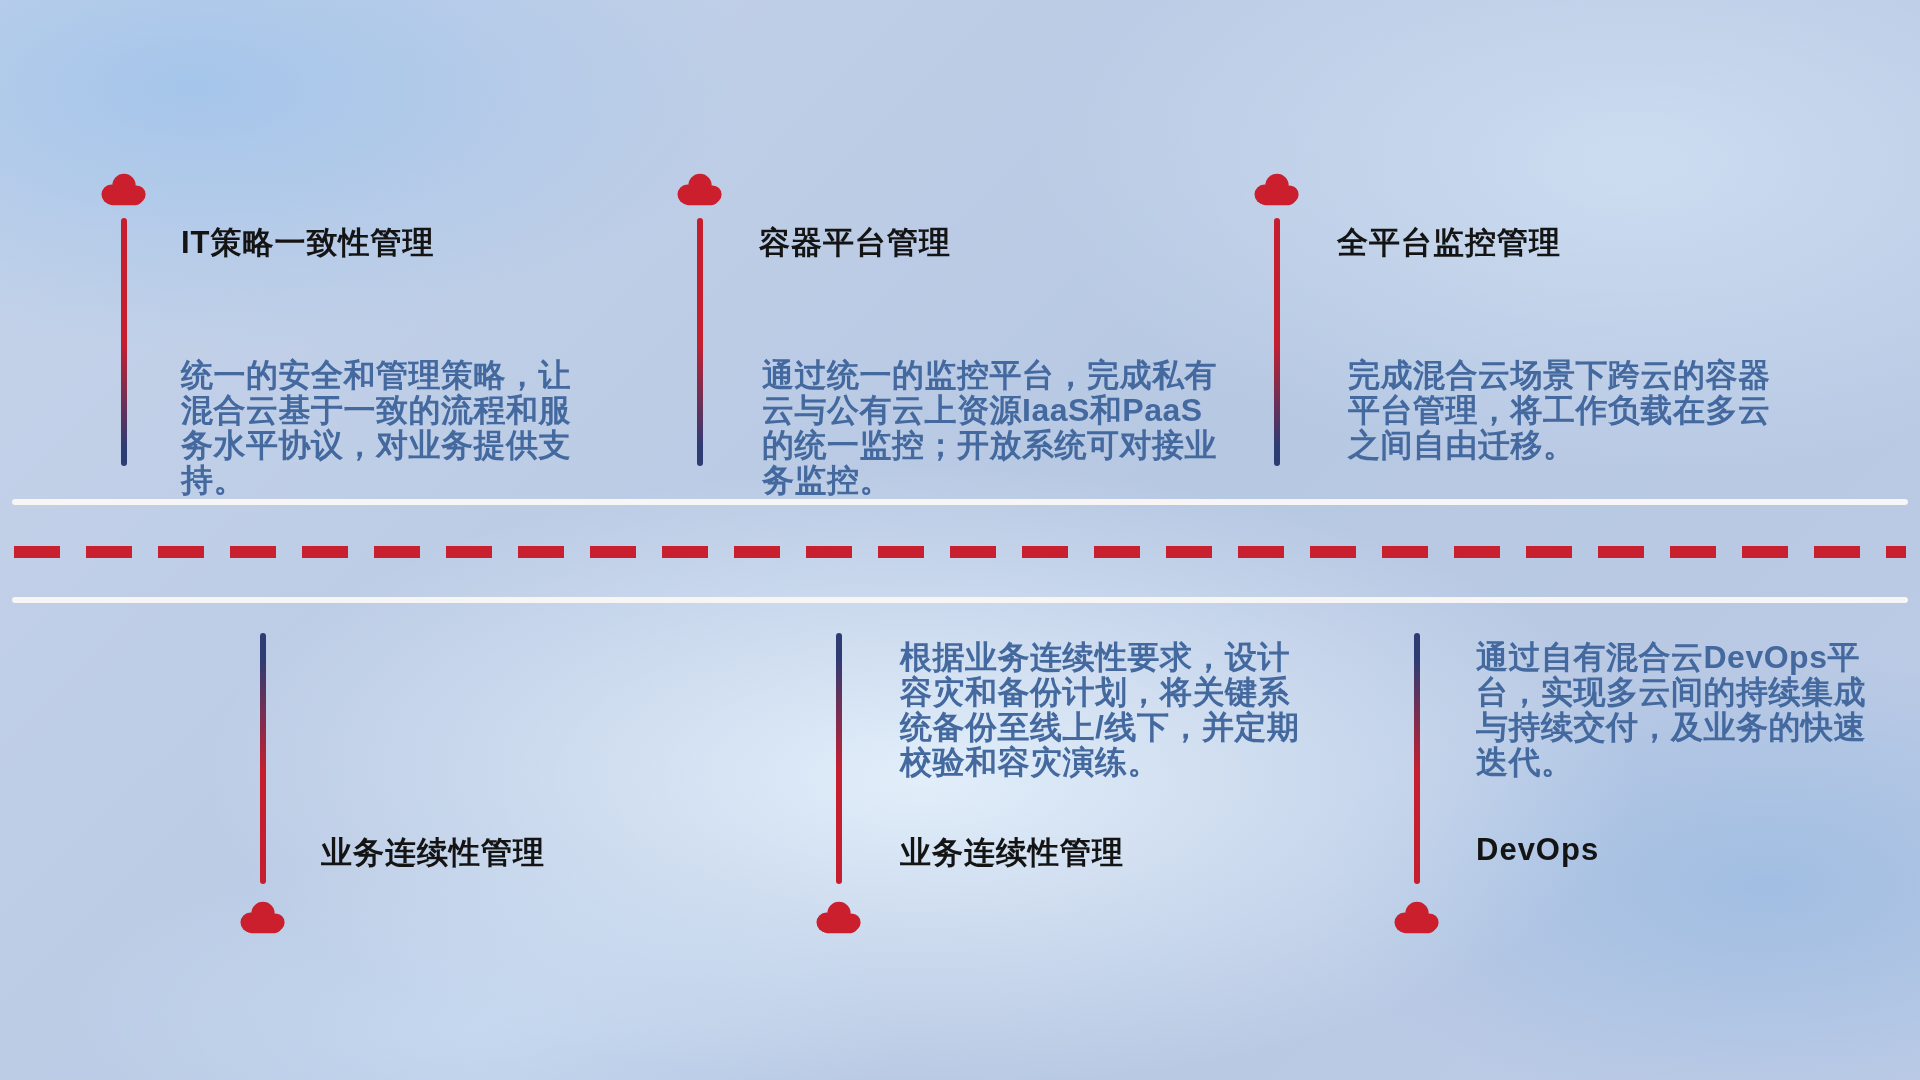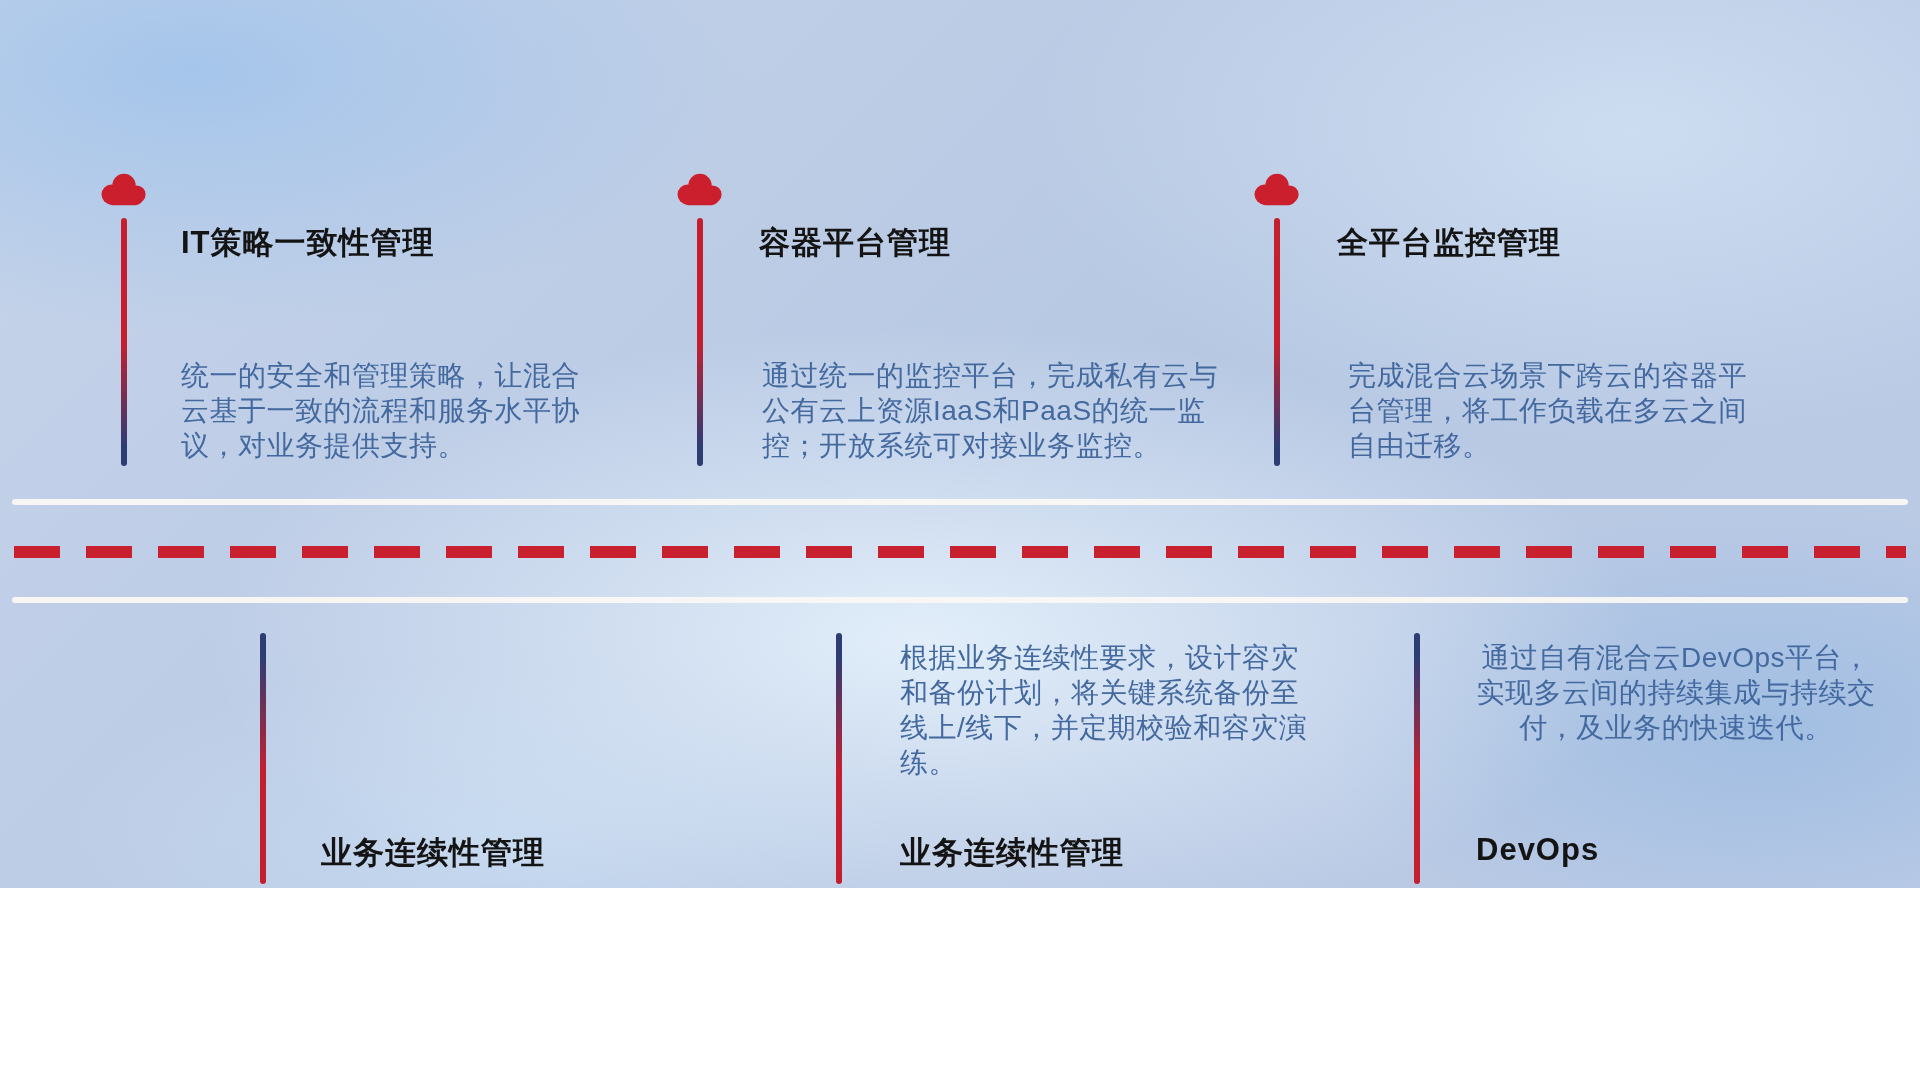--- a/index.html
+++ b/index.html
@@ -3,21 +3,21 @@
 <meta charset="utf-8">
 <style>
   html, body {
     margin: 0;
     padding: 0;
     font-family: "Liberation Sans", "DejaVu Sans", sans-serif;
   }
   .canvas {
     position: relative;
     width: 1920px;
-    height: 888px;
+    height: 1080px;
     overflow: hidden;
     background:
       radial-gradient(ellipse 900px 420px at 10% 8%, rgba(160,195,235,0.85), rgba(160,195,235,0) 62%),
       radial-gradient(ellipse 1000px 520px at 85% 15%, rgba(208,224,243,0.85), rgba(208,224,243,0) 60%),
       radial-gradient(ellipse 1100px 480px at 48% 72%, rgba(228,240,251,0.95), rgba(228,240,251,0) 65%),
       radial-gradient(ellipse 760px 380px at 92% 82%, rgba(150,185,225,0.7), rgba(150,185,225,0) 60%),
       radial-gradient(ellipse 700px 300px at 25% 95%, rgba(200,220,242,0.8), rgba(200,220,242,0) 60%),
       linear-gradient(135deg, #c6d4ea 0%, #b7c8e3 55%, #bccbe6 100%);
   }
 
@@ -75,24 +75,25 @@
     margin: 0;
     font-size: 31px;
     font-weight: bold;
     color: #141414;
     letter-spacing: 1px;
     white-space: nowrap;
   }
   .desc {
     position: absolute;
     margin: 0;
-    font-size: 28px;
+    font-size: 32px;
     line-height: 35px;
     color: #44699f;
     letter-spacing: 0.5px;
+    font-weight: bold;
   }
 
   
   .c-t1 { left: 97px;  top: 168px; }
   .c-t2 { left: 673px; top: 168px; }
   .c-t3 { left: 1250px; top: 168px; }
   .v-t1 { left: 121px; }
   .v-t2 { left: 697px; }
   .v-t3 { left: 1274px; }
   .ti-t1 { left: 181px; top: 222px; }
@@ -101,21 +102,21 @@
   .de-t1 { left: 181px; top: 358px; width: 420px; }
   .de-t2 { left: 762px; top: 358px; width: 462px; }
   .de-t3 { left: 1340px; top: 358px; width: 424px; margin-left: 8px; }
 
   
   .v-b1 { left: 260px; }
   .v-b2 { left: 836px; }
   .v-b3 { left: 1414px; }
   .de-b1 { left: 321px; top: 640px; width: 424px; }
   .de-b2 { left: 900px; top: 640px; width: 420px; }
-  .de-b3 { left: 1476px; top: 640px; width: 400px; text-align: center; }
+  .de-b3 { left: 1476px; top: 640px; width: 400px; }
   .ti-b1 { left: 321px; top: 832px; }
   .ti-b2 { left: 900px; top: 832px; }
   .ti-b3 { left: 1476px; top: 832px; text-align: right; }
   .c-b1 { left: 236px; top: 896px; }
   .c-b2 { left: 812px; top: 896px; }
   .c-b3 { left: 1390px; top: 896px; }
 </style>
 </head>
 <body>
 

